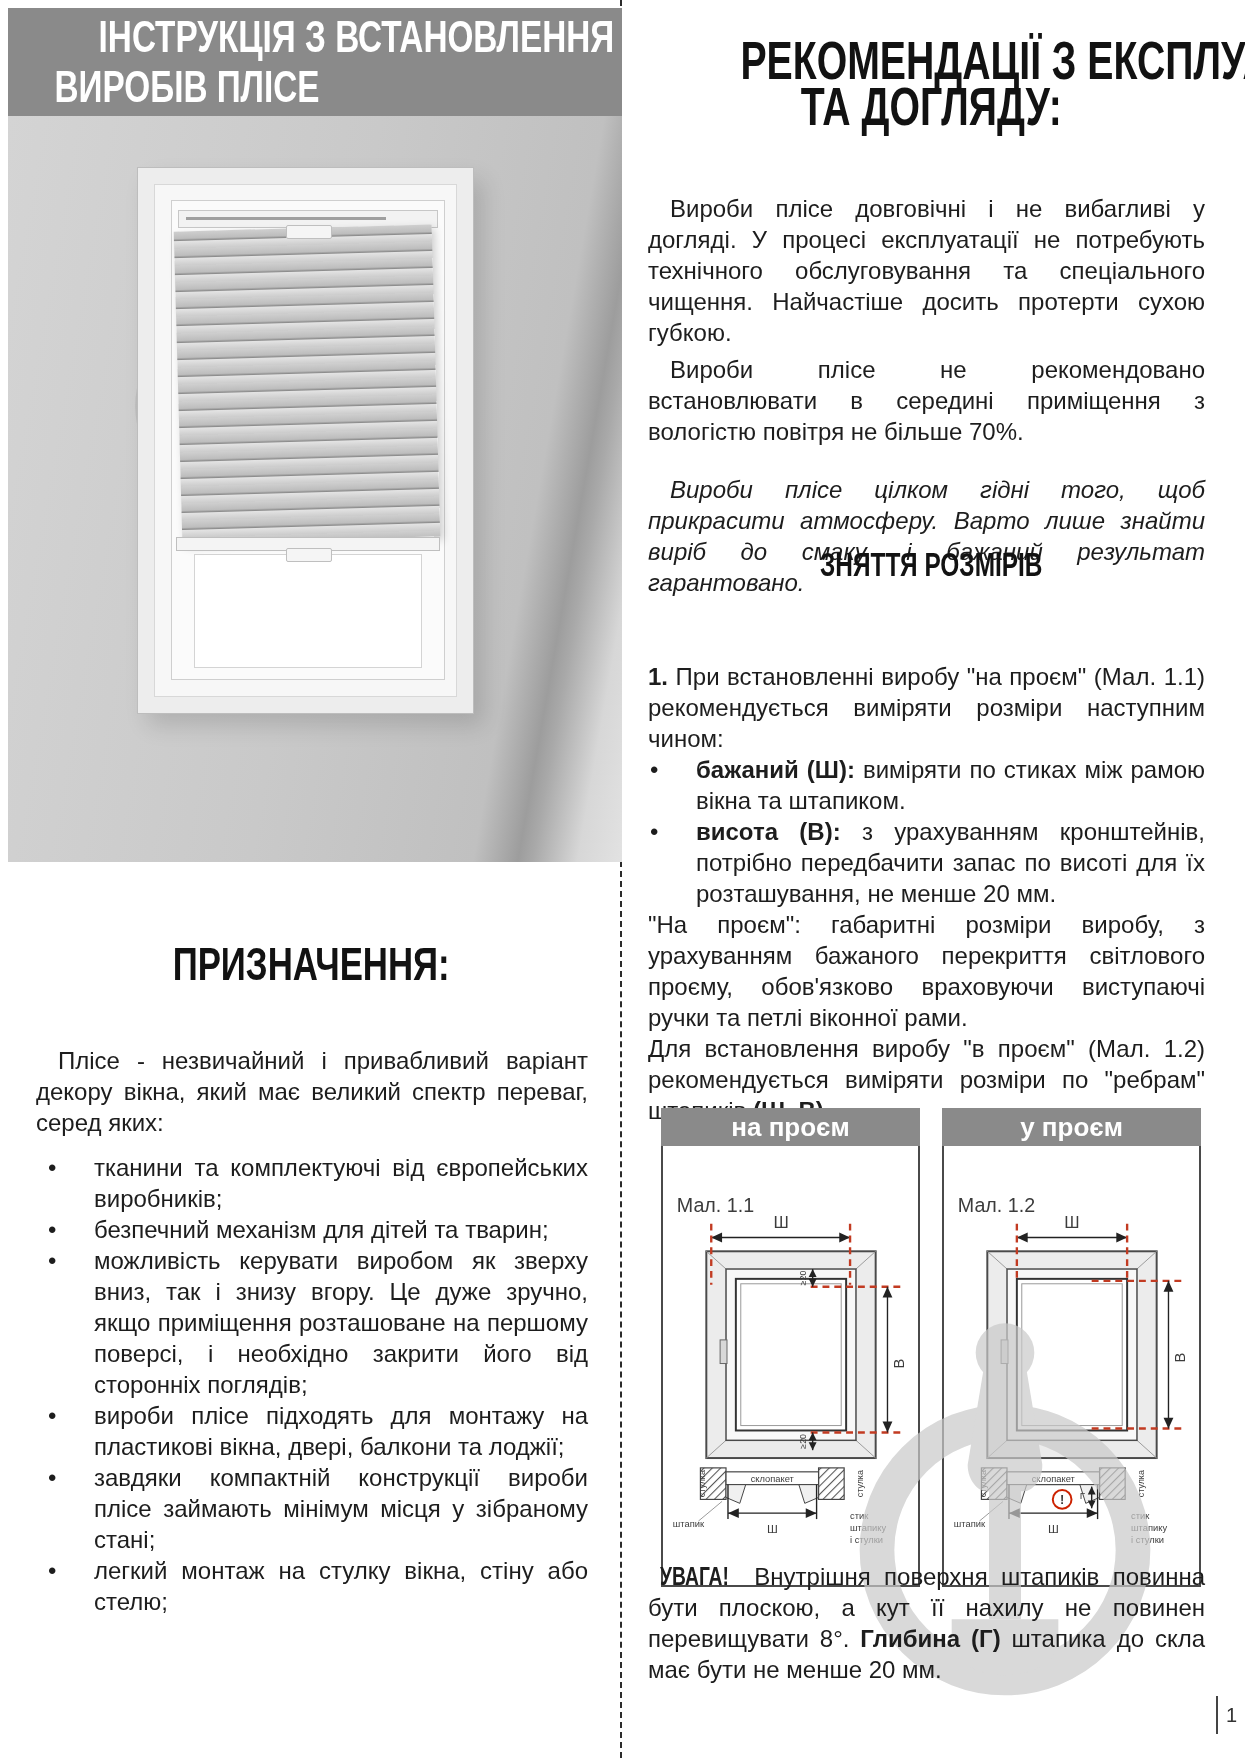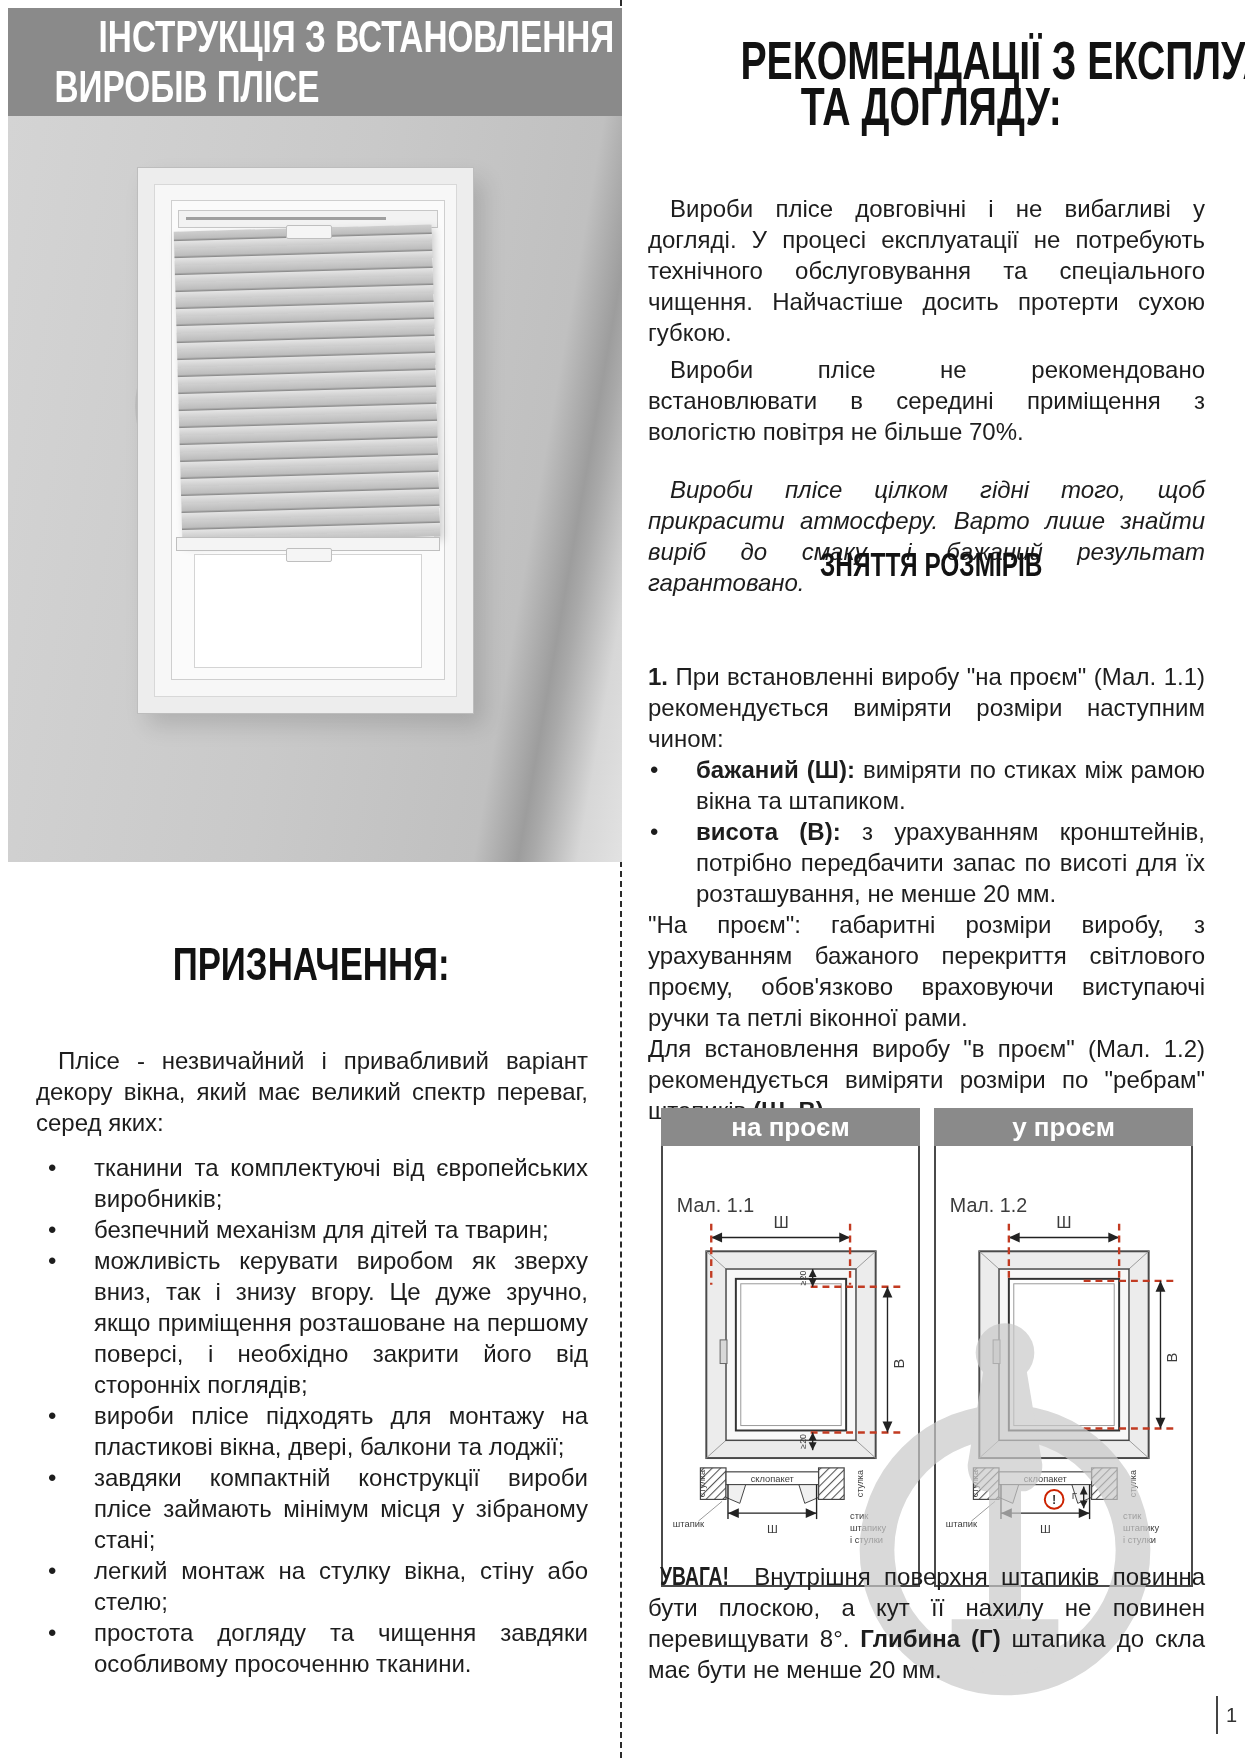--- a/index.html
+++ b/index.html
@@ -60,21 +60,21 @@
 
   
   .meas-heading{position:absolute;left:630px;top:546px;width:602px;font-size:33px;}
   .meas-body{position:absolute;left:648px;top:634px;width:557px;}
   .meas-body p{margin:0;}
   .meas-body ul{margin:0;padding:0;list-style:none;}
   .meas-body li{position:relative;padding-left:48px;}
   .meas-body li::before{content:"•";position:absolute;left:2px;top:0;}
 
   
-  .panels{position:absolute;left:661px;top:1108px;width:541px;display:flex;gap:14px;}
+  .panels{position:absolute;left:661px;top:1108px;width:541px;display:flex;gap:22px;}
   .panel{width:259px;}
   .panel-hdr{height:38px;background:#8a8a8a;color:#fff;font-weight:700;font-size:26px;
              display:flex;align-items:center;justify-content:center;}
   .panel-body{height:441px;background:#ffffff;border:2px solid #4a4a4a;border-top:none;box-sizing:border-box;}
   .panel-body svg{display:block;width:100%;height:100%;}
   svg text{font-family:"Liberation Sans","DejaVu Sans",sans-serif;fill:#3c3c3c;}
   .dimline{stroke:#222;stroke-width:1.4;fill:none;}
   .dimarrow{fill:#222;stroke:none;}
   .reddash{stroke:#c23b22;stroke-width:2.4;stroke-dasharray:7 5;fill:none;}
   .framestroke{stroke:#4a4a4a;fill:#ececec;stroke-width:2;}
@@ -130,21 +130,20 @@
 
   <div class="purpose-body bodytext">
     <p class="intro">Плісе - незвичайний і привабливий варіант декору вікна, який має великий спектр переваг, серед яких:</p>
     <ul>
       <li>тканини та комплектуючі від європейських виробників;</li>
       <li>безпечний механізм для дітей та тварин;</li>
       <li>можливість керувати виробом як зверху вниз, так і знизу вгору. Це дуже зручно, якщо приміщення розташоване на першому поверсі, і необхідно закрити його від сторонніх поглядів;</li>
       <li>вироби плісе підходять для монтажу на пластикові вікна, двері, балкони та лоджії;</li>
       <li>завдяки компактній конструкції вироби плісе займають мінімум місця у зібраному стані;</li>
       <li>легкий монтаж на стулку вікна, стіну або стелю;</li>
-      <li>простота догляду та чищення завдяки особливому просоченню тканини.</li>
     </ul>
   </div>
 
   <div class="care-heading heading">
     <div><span class="cond">РЕКОМЕНДАЦІЇ З ЕКСПЛУАТАЦІЇ</span></div>
     <div><span class="cond">ТА ДОГЛЯДУ:</span></div>
   </div>
 
   <div class="care-body bodytext">
     <p class="p1">Вироби плісе довговічні і не вибагливі у догляді. У процесі експлуатації не потребують технічного обслуговування та спеціального чищення. Найчастіше досить протерти сухою губкою.</p>

